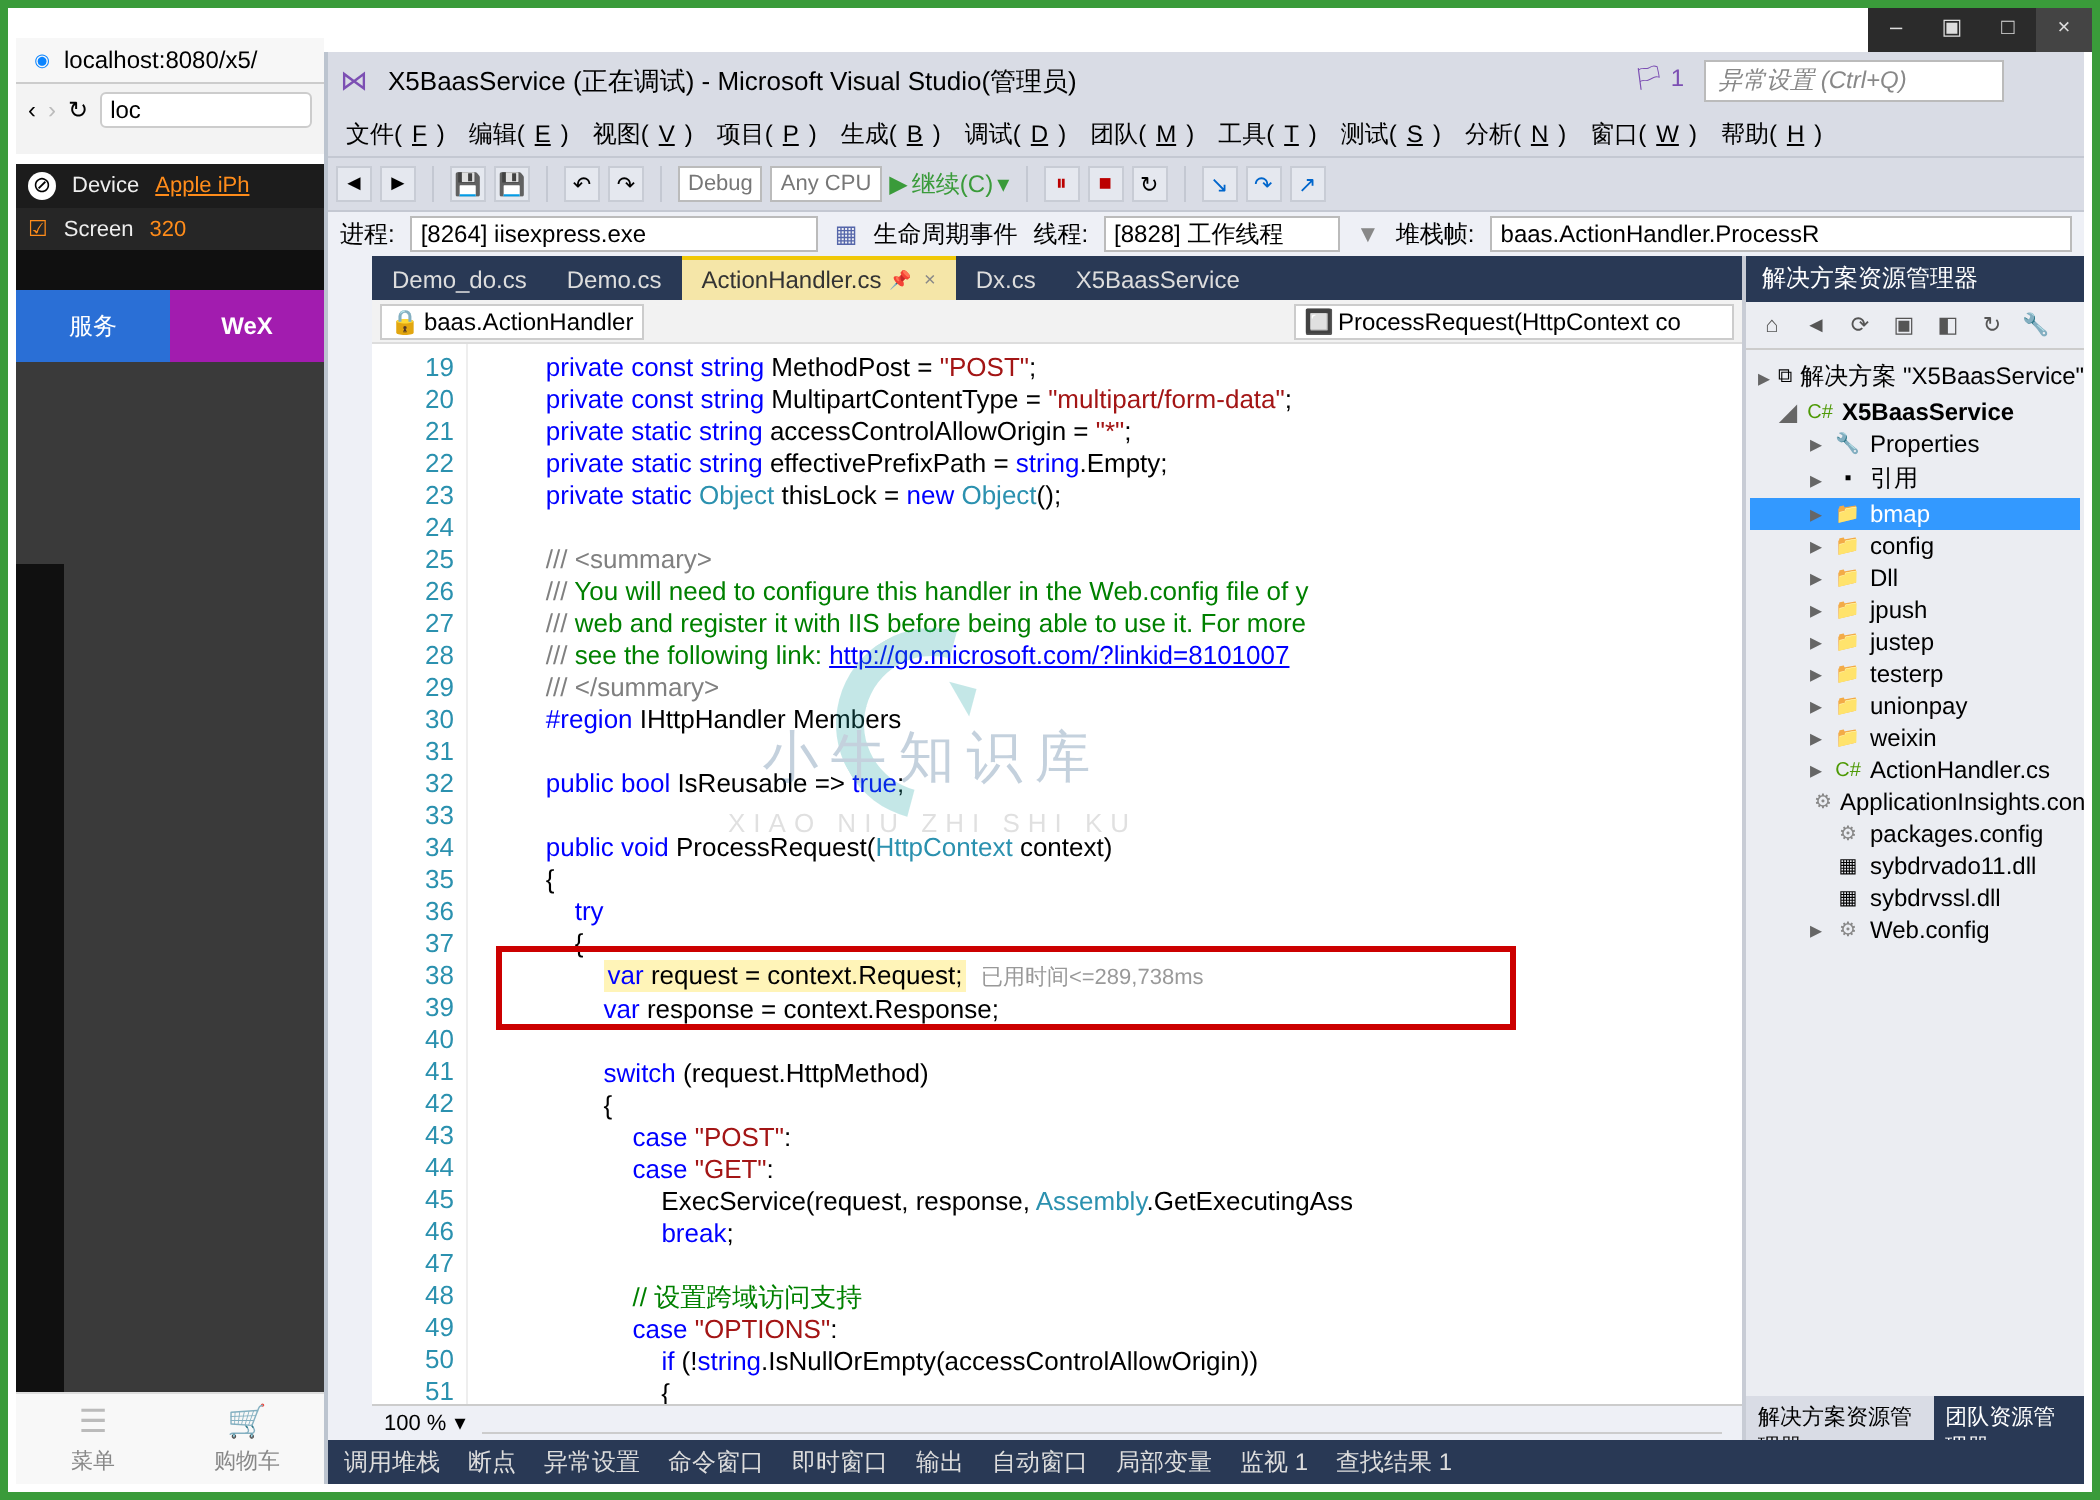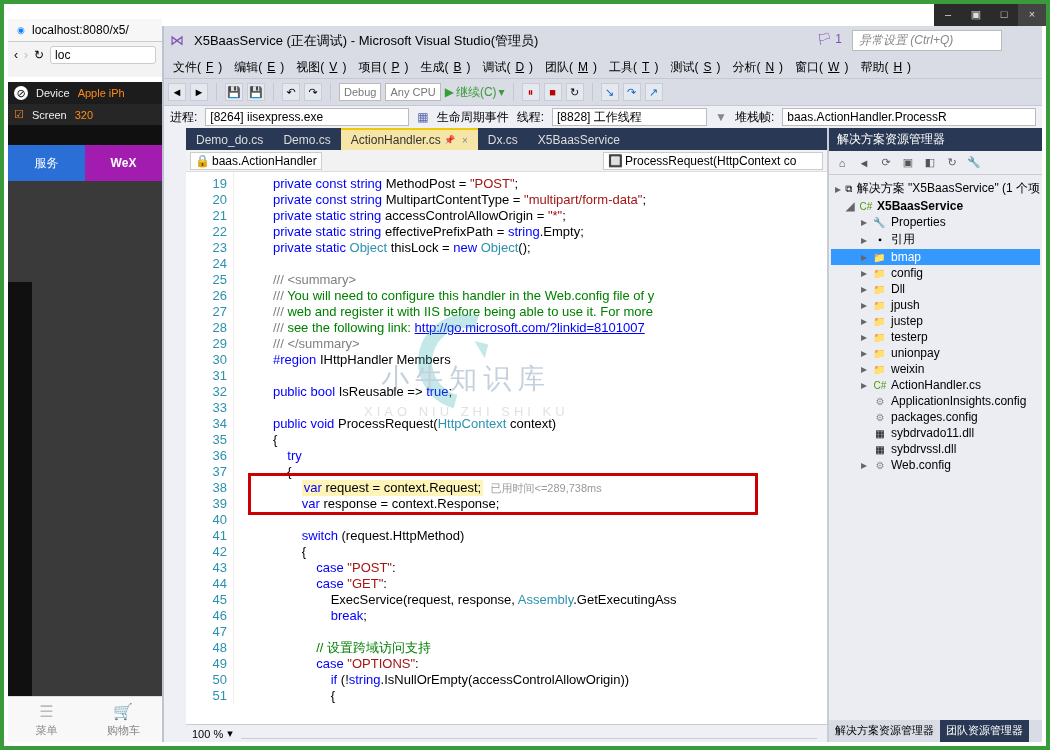--- a/index.html
+++ b/index.html
@@ -16,21 +16,21 @@
 .browtab { display:flex; align-items:center; gap:4px; padding:4px 6px; background:#f7f7f7; border-bottom:1px solid #ccc;}
 .browurl { display:flex; align-items:center; gap:6px; padding:4px 6px;}
 .favicon { width:14px;height:14px;display:inline-flex;align-items:center;justify-content:center;font-size:9px;}
 .omnibox { border:1px solid #ccc; border-radius:3px; padding:1px 4px; flex:1; font-size:12px; background:#fff;}
 
 
 .leftdark { position:absolute; left:4px; top:78px; width:154px; bottom:4px; background:#3a3a3a; color:#eee;}
 .devicebar { background:#1c1c1c; padding:4px 6px; display:flex; gap:8px; align-items:center; font-size:11px;}
 .screenbar { background:#262626; padding:4px 6px; display:flex; gap:8px; align-items:center; font-size:11px;}
 .check { color:#ff8c1a;}
-.apple { color:#ff8c1a;}
+.apple { color:#ff8c1a;text-decoration:underline;}
 .screen320 { color:#ff8c1a;}
 .ruler { height:20px; background:#101010; position:relative; overflow:hidden;}
 .blueribbon { display:flex; height:36px; }
 .blueribbon .svc { flex:1; background:#2a6fd6; color:#fff; display:flex; align-items:center; justify-content:center;}
 .blueribbon .wex { flex:1; background:#a21caf; color:#fff; display:flex; align-items:center; justify-content:center; font-weight:bold;}
 .vruler { position:absolute; left:0; top:200px; bottom:0; width:24px; background:#101010;}
 .botnav { position:absolute; bottom:0; left:0; right:0; height:46px; background:#f8f8f8; color:#888; display:flex; border-top:1px solid #ddd;}
 .botnav div { flex:1; display:flex; flex-direction:column; align-items:center; justify-content:center; gap:2px; font-size:11px;}
 .botnav .ic { font-size:16px; color:#bbb;}
 
@@ -68,21 +68,21 @@
 .gutter{position:absolute;left:0;top:0;width:48px;text-align:right;color:#2b91af;padding-right:6px;padding-top:4px;background:#fff;border-right:1px solid #eee;}
 .codebody{position:absolute;left:48px;right:0;top:0;padding:4px 0 0 10px;}
 .kw{color:#0000ff;} .type{color:#2b91af;} .str{color:#a31515;} .cmt{color:#008000;} .gray{color:#808080;} .url{color:#0000ff;text-decoration:underline;}
 .hlline{background:#fff4b8;display:inline-block;padding:0 2px;}
 .redbox{position:absolute;border:3px solid #c00;pointer-events:none;}
 .hint{color:#999;font-size:11px;}
 .zoom { height:18px; border-top:1px solid #ccc; display:flex; align-items:center; gap:4px; padding:0 6px; font-size:11px; background:#eef0f6;}
 .footbar { height:22px; background:#293955; color:#ddd; display:flex; align-items:center; gap:14px; padding:0 8px; font-size:12px;}
 
 
-.solcol { width:215px; background:#ebedf2; display:flex; flex-direction:column; border-left:2px solid #c8ccd5;}
+.solcol { width:171px; background:#ebedf2; display:flex; flex-direction:column; border-left:2px solid #c8ccd5;}
 .solhdr { background:#293955; color:#fff; padding:3px 8px; font-size:12px;}
 .soltb { height:24px; background:#ebedf2; display:flex; align-items:center; gap:4px; padding:0 4px; border-bottom:1px solid #ccc;}
 .soltb span{width:18px;height:18px;font-size:11px;display:flex;align-items:center;justify-content:center;color:#555;}
 .solsearch { margin:2px 4px; border:1px solid #bbb; background:#fff; padding:1px 4px; font-size:11px; color:#888; font-style:italic;}
 .tree { flex:1; padding:4px 2px; font-size:12px; overflow:hidden;}
 .tree .row { display:flex; align-items:center; gap:4px; padding:1px 0 1px 4px; white-space:nowrap;}
 .tree .row.sel{background:#3399ff;color:#fff;}
 .tree .ic{width:14px;height:14px;display:inline-flex;align-items:center;justify-content:center;font-size:10px;}
 .tree .tw{color:#666;width:10px;display:inline-block;text-align:center;}
 .tree .ind1{padding-left:14px;} .tree .ind2{padding-left:28px;}
@@ -196,21 +196,21 @@
       <span class="tb-ico" style="color:#06c;">↘</span>
       <span class="tb-ico" style="color:#06c;">↷</span>
       <span class="tb-ico" style="color:#06c;">↗</span>
     </div>
     <div class="procbar">
       <span>进程:</span>
       <span class="box" style="width:204px;">[8264] iisexpress.exe</span>
       <span style="color:#56a;">▦</span>
       <span>生命周期事件</span>
       <span>线程:</span>
-      <span class="box" style="width:155px;">[8828] 工作线程</span>
+      <span class="box" style="width:118px;">[8828] 工作线程</span>
       <span style="color:#888;">▼</span>
       <span>堆栈帧:</span>
       <span class="box" style="flex:1;">baas.ActionHandler.ProcessR</span>
     </div>
 
     <div class="mainrow">
       <div class="edcol">
         <div class="tabs">
           <div class="tab inactive">Demo_do.cs</div>
           <div class="tab inactive">Demo.cs</div>
@@ -406,20 +406,32 @@
               <span>Web.config</span>
             </div>
         </div>
         <div class="solfoot">
           <div>解决方案资源管理器</div>
           <div class="act">团队资源管理器</div>
         </div>
       </div>
     </div>
 
+    <div class="footbar">
+      <span>调用堆栈</span>
+      <span>断点</span>
+      <span>异常设置</span>
+      <span>命令窗口</span>
+      <span>即时窗口</span>
+      <span>输出</span>
+      <span>自动窗口</span>
+      <span>局部变量</span>
+      <span>监视 1</span>
+      <span>查找结果 1</span>
+    </div>
   </div>
 
   <div class="wm">
     <div class="c"></div>
     <div class="t1">小牛知识库</div>
     <div class="t2">XIAO NIU ZHI SHI KU</div>
   </div>
 </div>
 
 </body></html>

